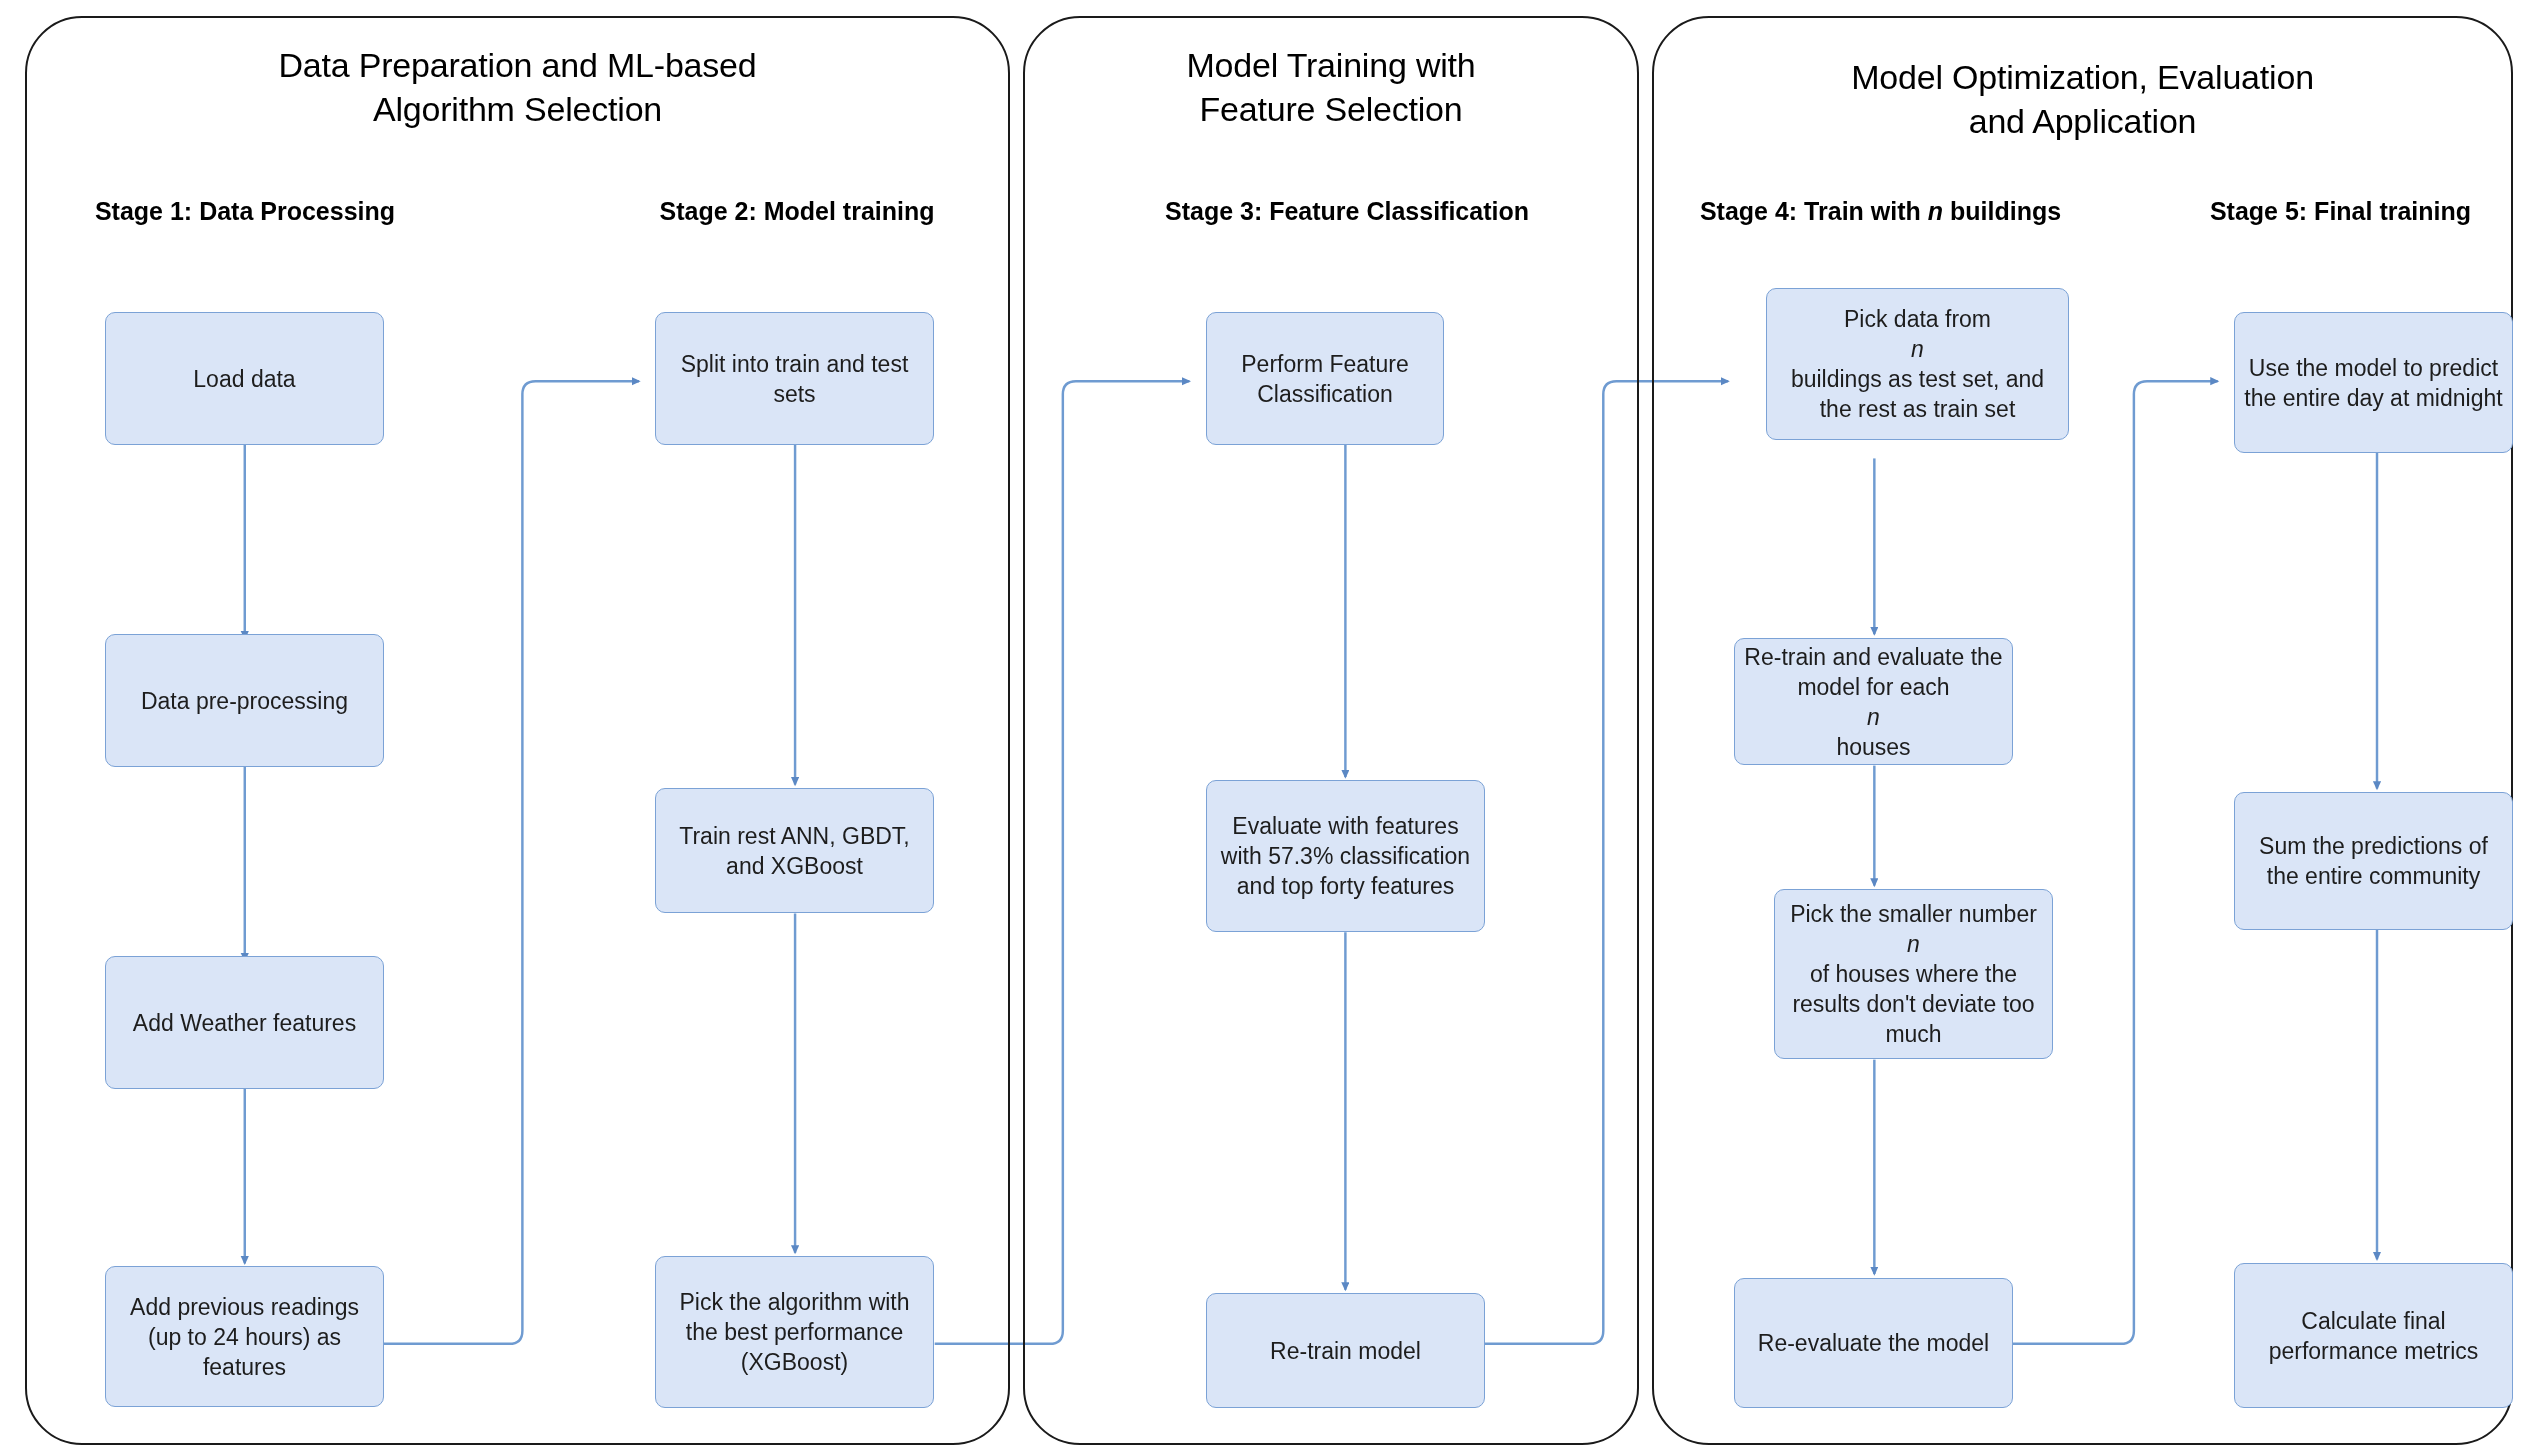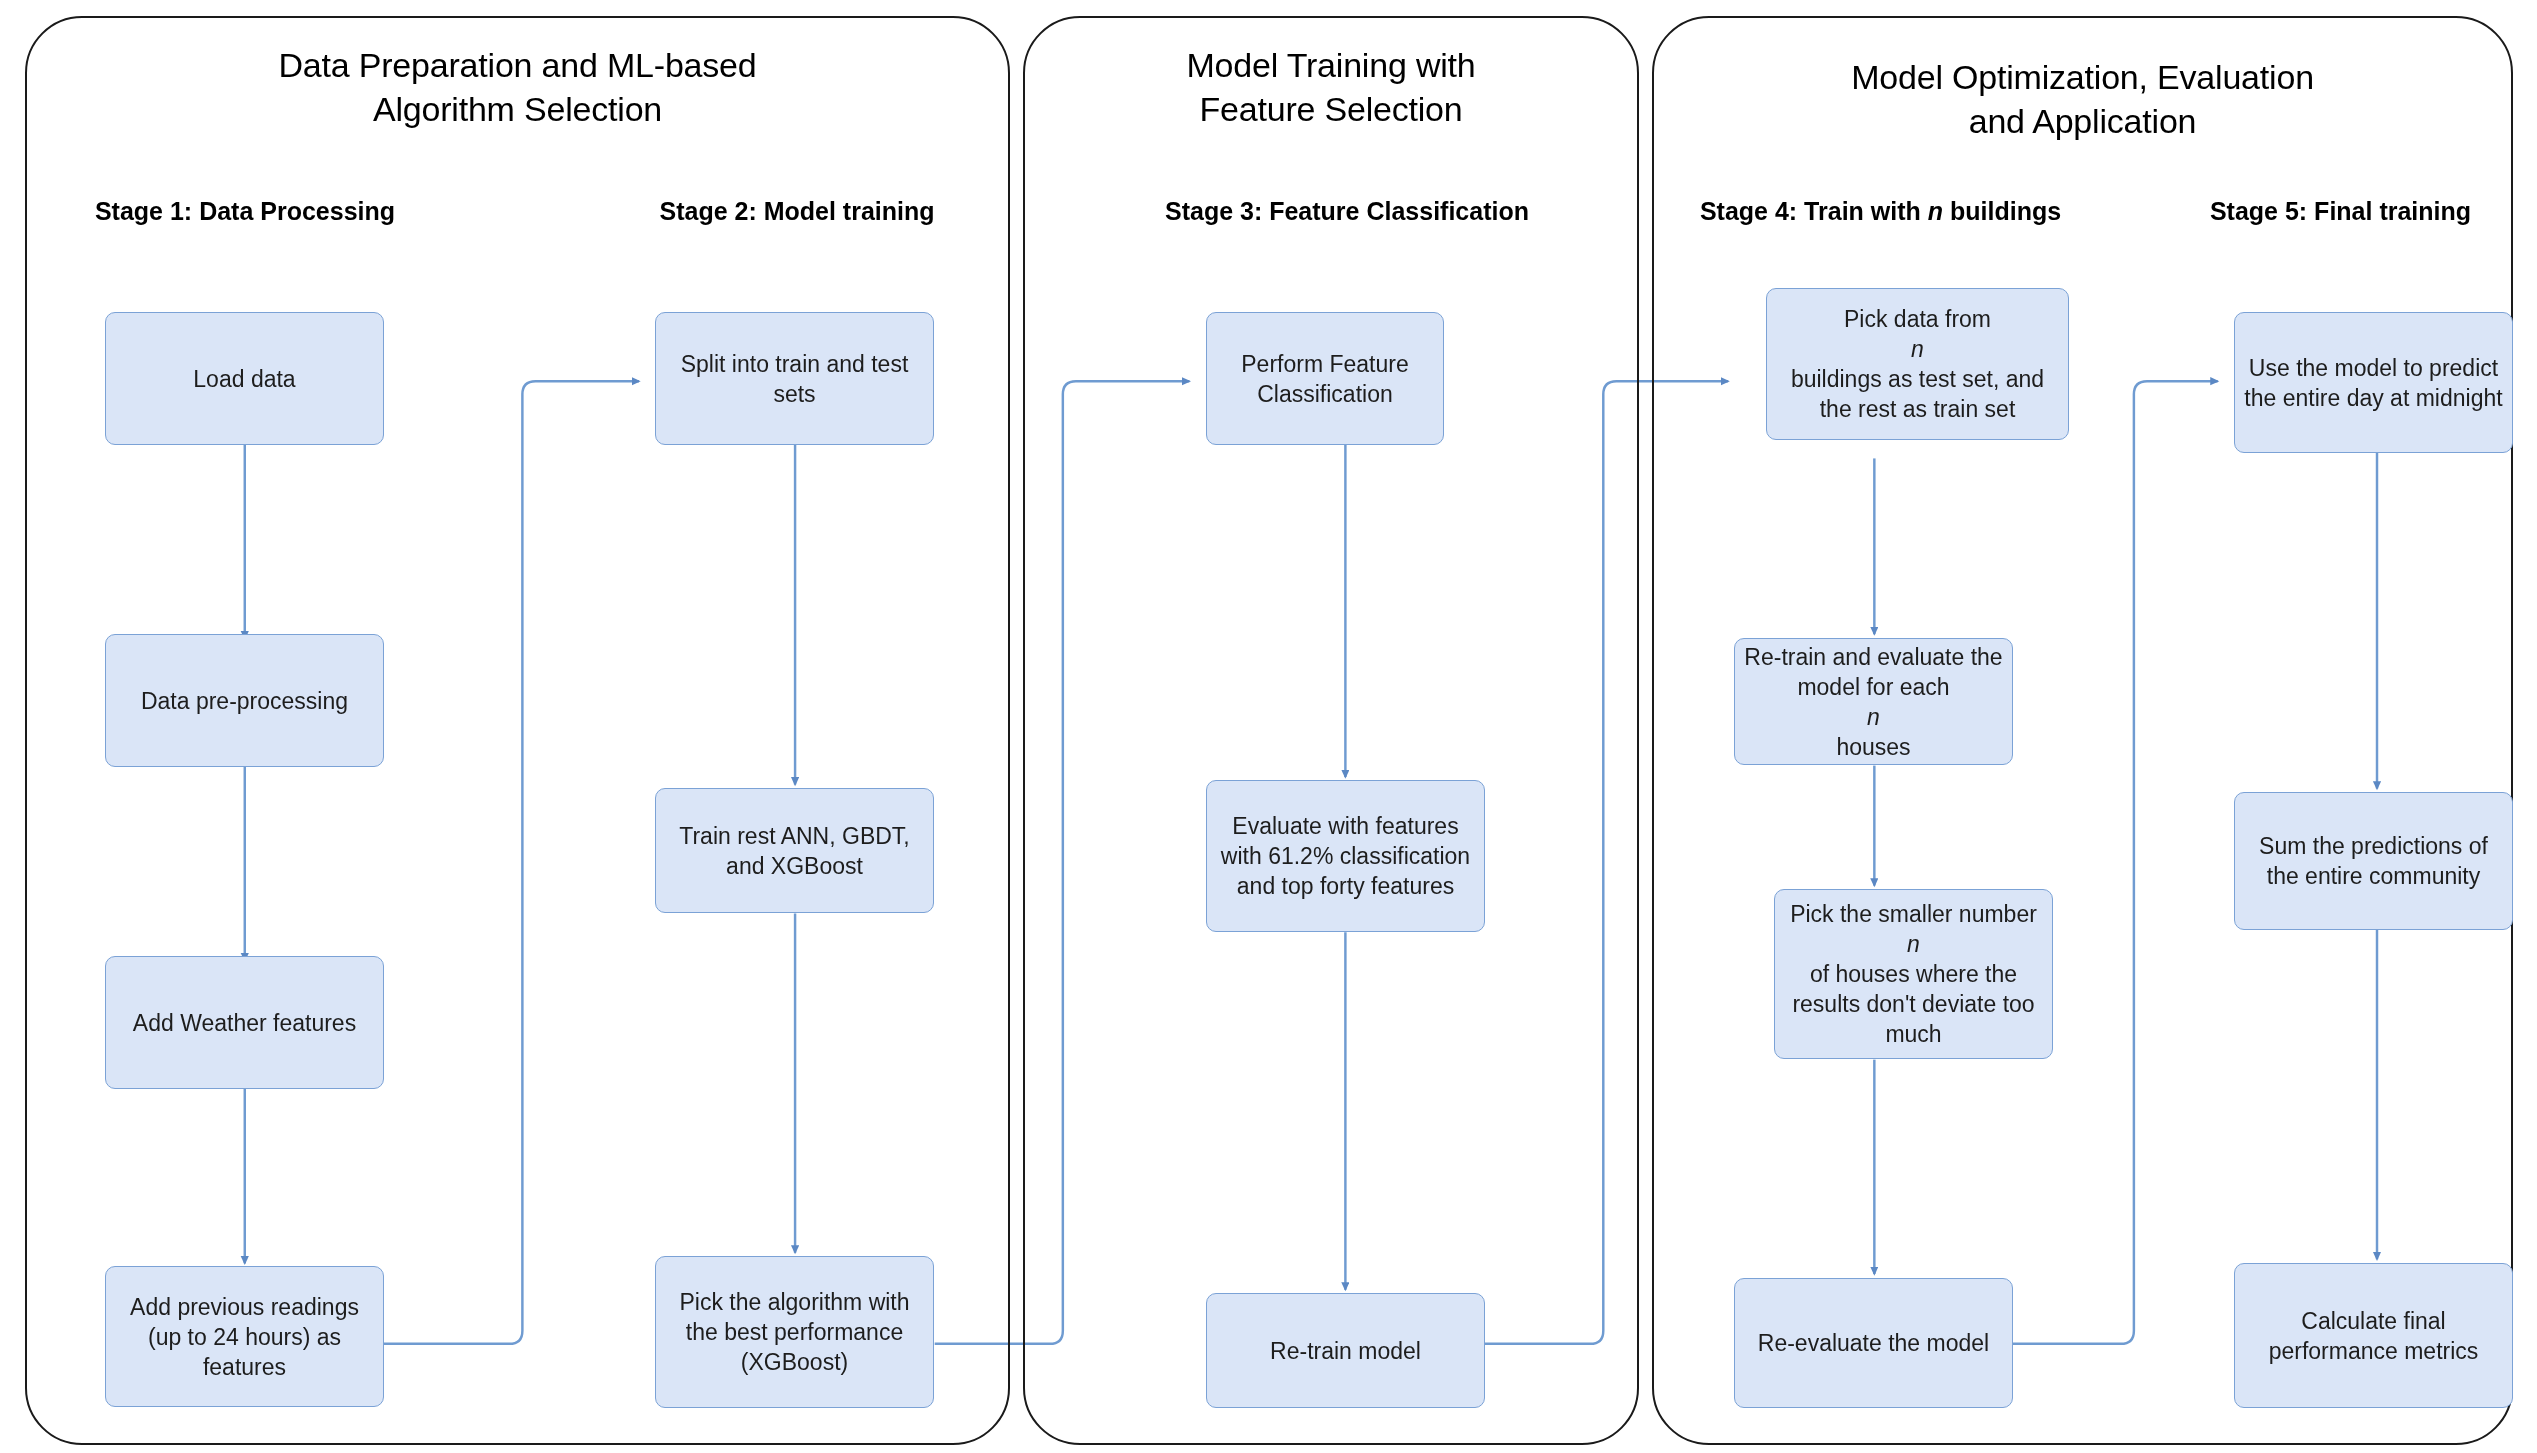--- a/index.html
+++ b/index.html
@@ -117,21 +117,21 @@
     <span>Train rest ANN, GBDT, and XGBoost</span>
   </div>
   <div class="node" style="left:655px;top:1256px;width:279px;height:152px;">
     <span>Pick the algorithm with the best performance (XGBoost)</span>
   </div>
 
   <div class="node" style="left:1206px;top:312px;width:238px;height:133px;">
     <span>Perform Feature Classification</span>
   </div>
   <div class="node" style="left:1206px;top:780px;width:279px;height:152px;">
-    <span>Evaluate with features with 61.2% classification and top forty features</span>
+    <span>Evaluate with features with 57.3% classification and top forty features</span>
   </div>
   <div class="node" style="left:1206px;top:1293px;width:279px;height:115px;">
     <span>Re-train model</span>
   </div>
 
   <div class="node" style="left:1734px;top:288px;width:303px;height:152px;margin-left:32px;">
     <span><span>Pick data from </span><i>n</i><span> buildings as test set, and the rest as train set</span></span>
   </div>
   <div class="node" style="left:1734px;top:638px;width:279px;height:127px;">
     <span><span>Re-train and evaluate the model for each </span><i>n</i><span> houses</span></span>

